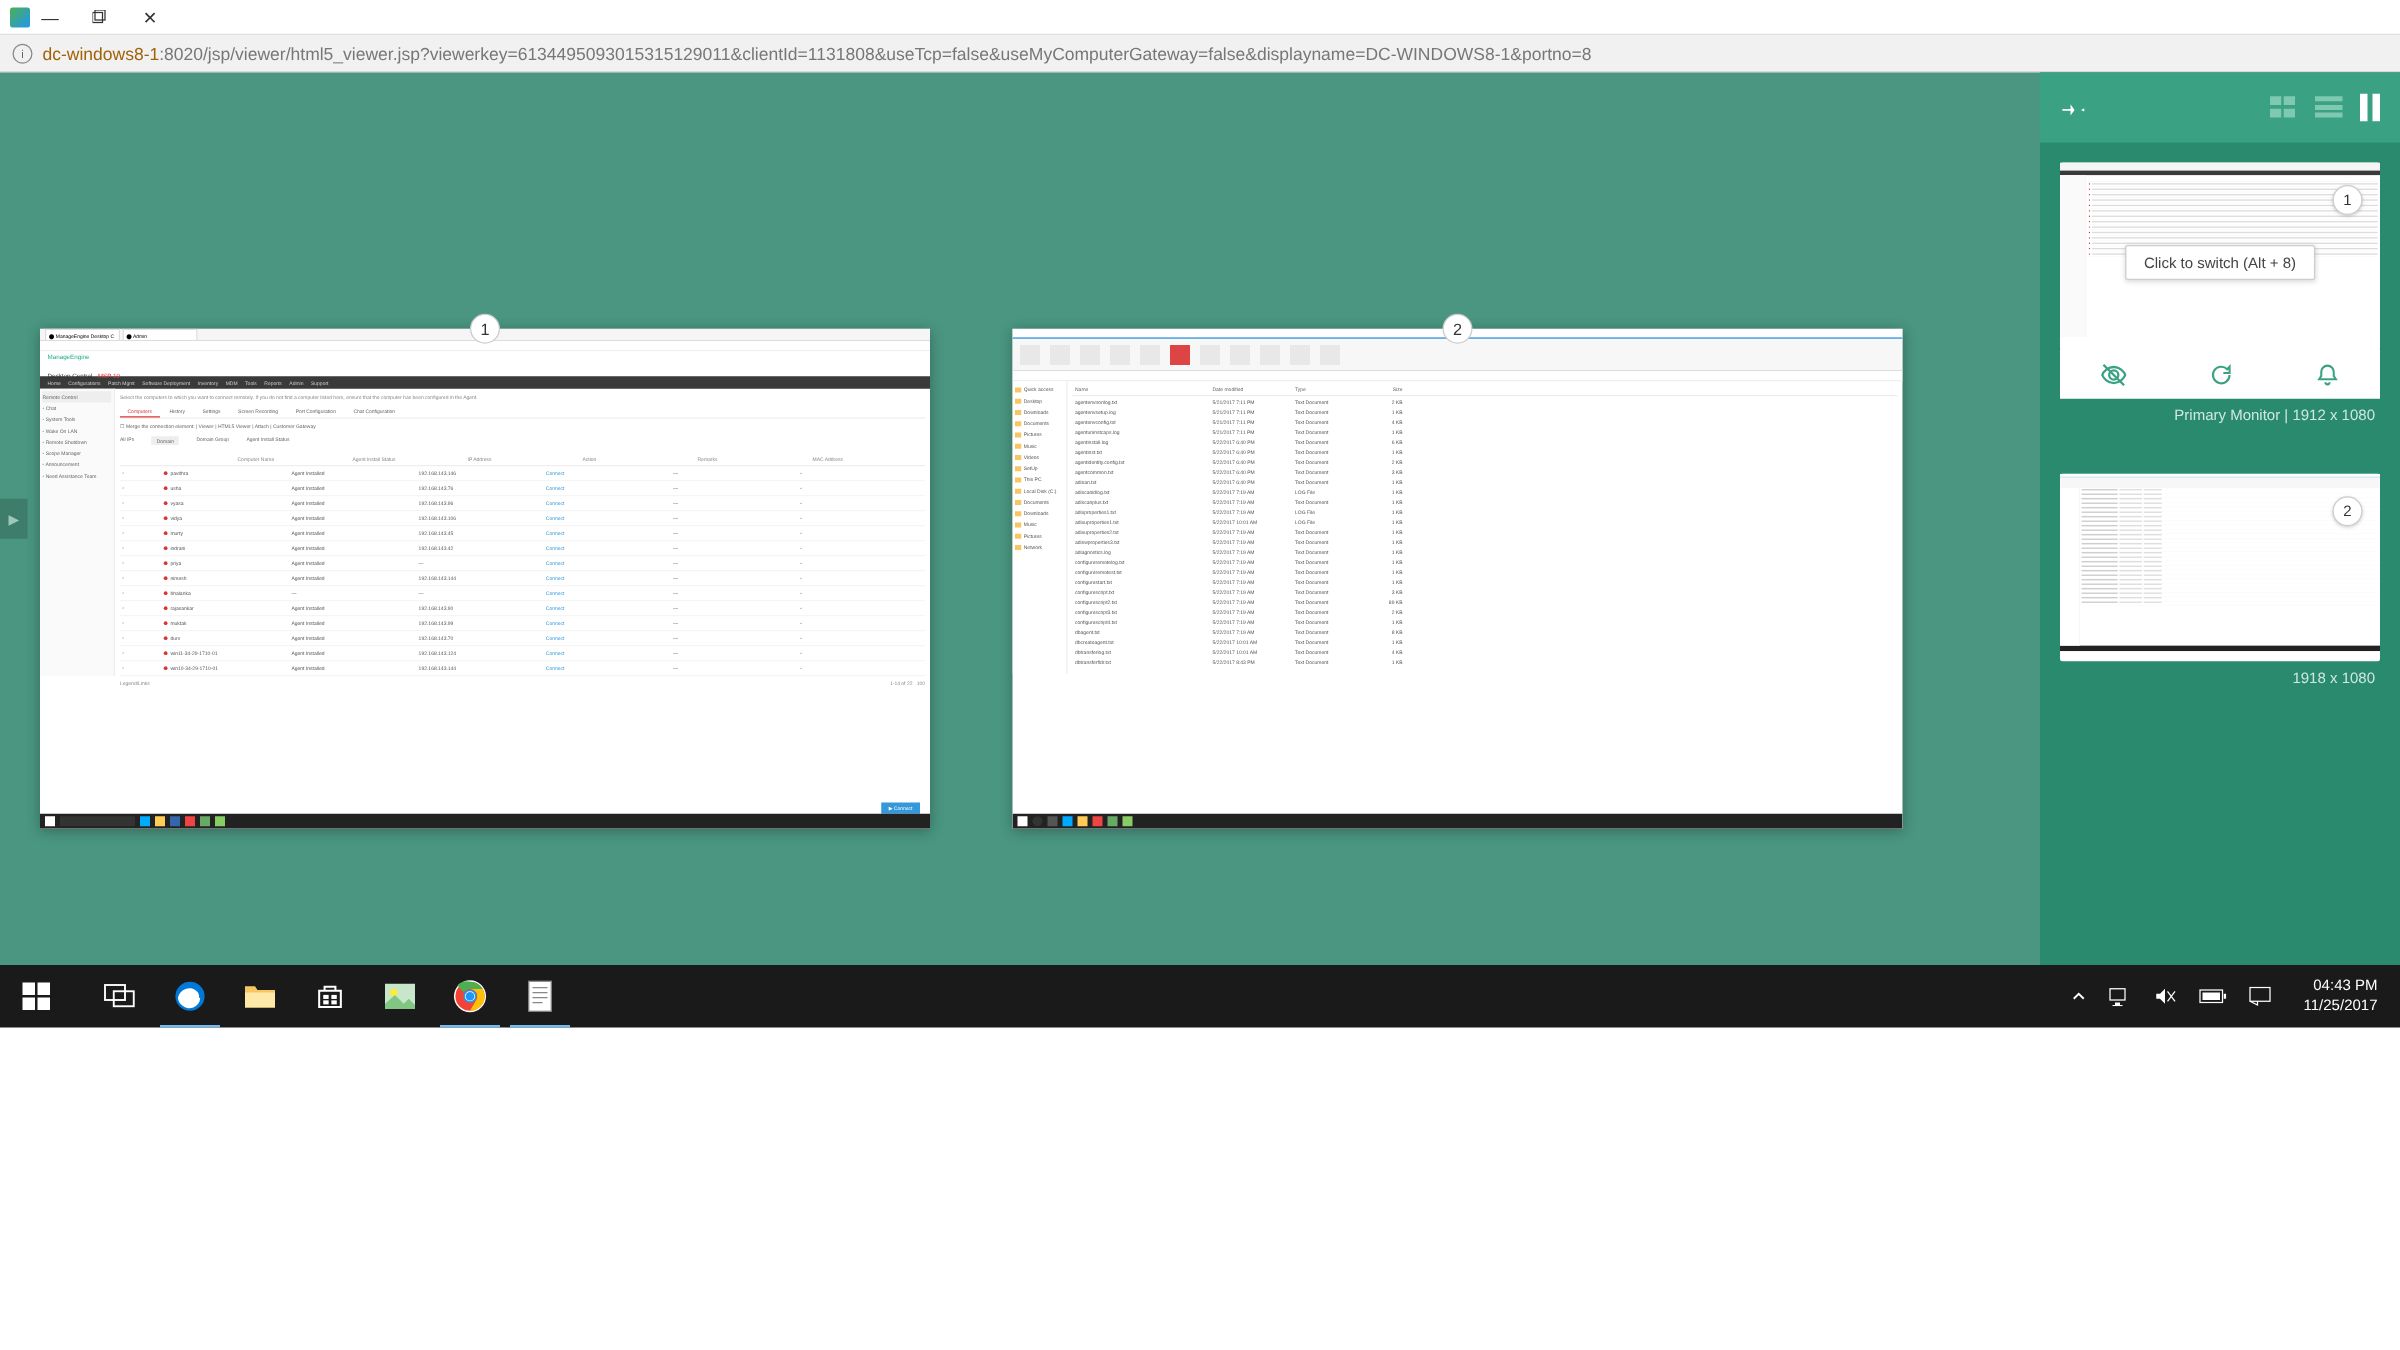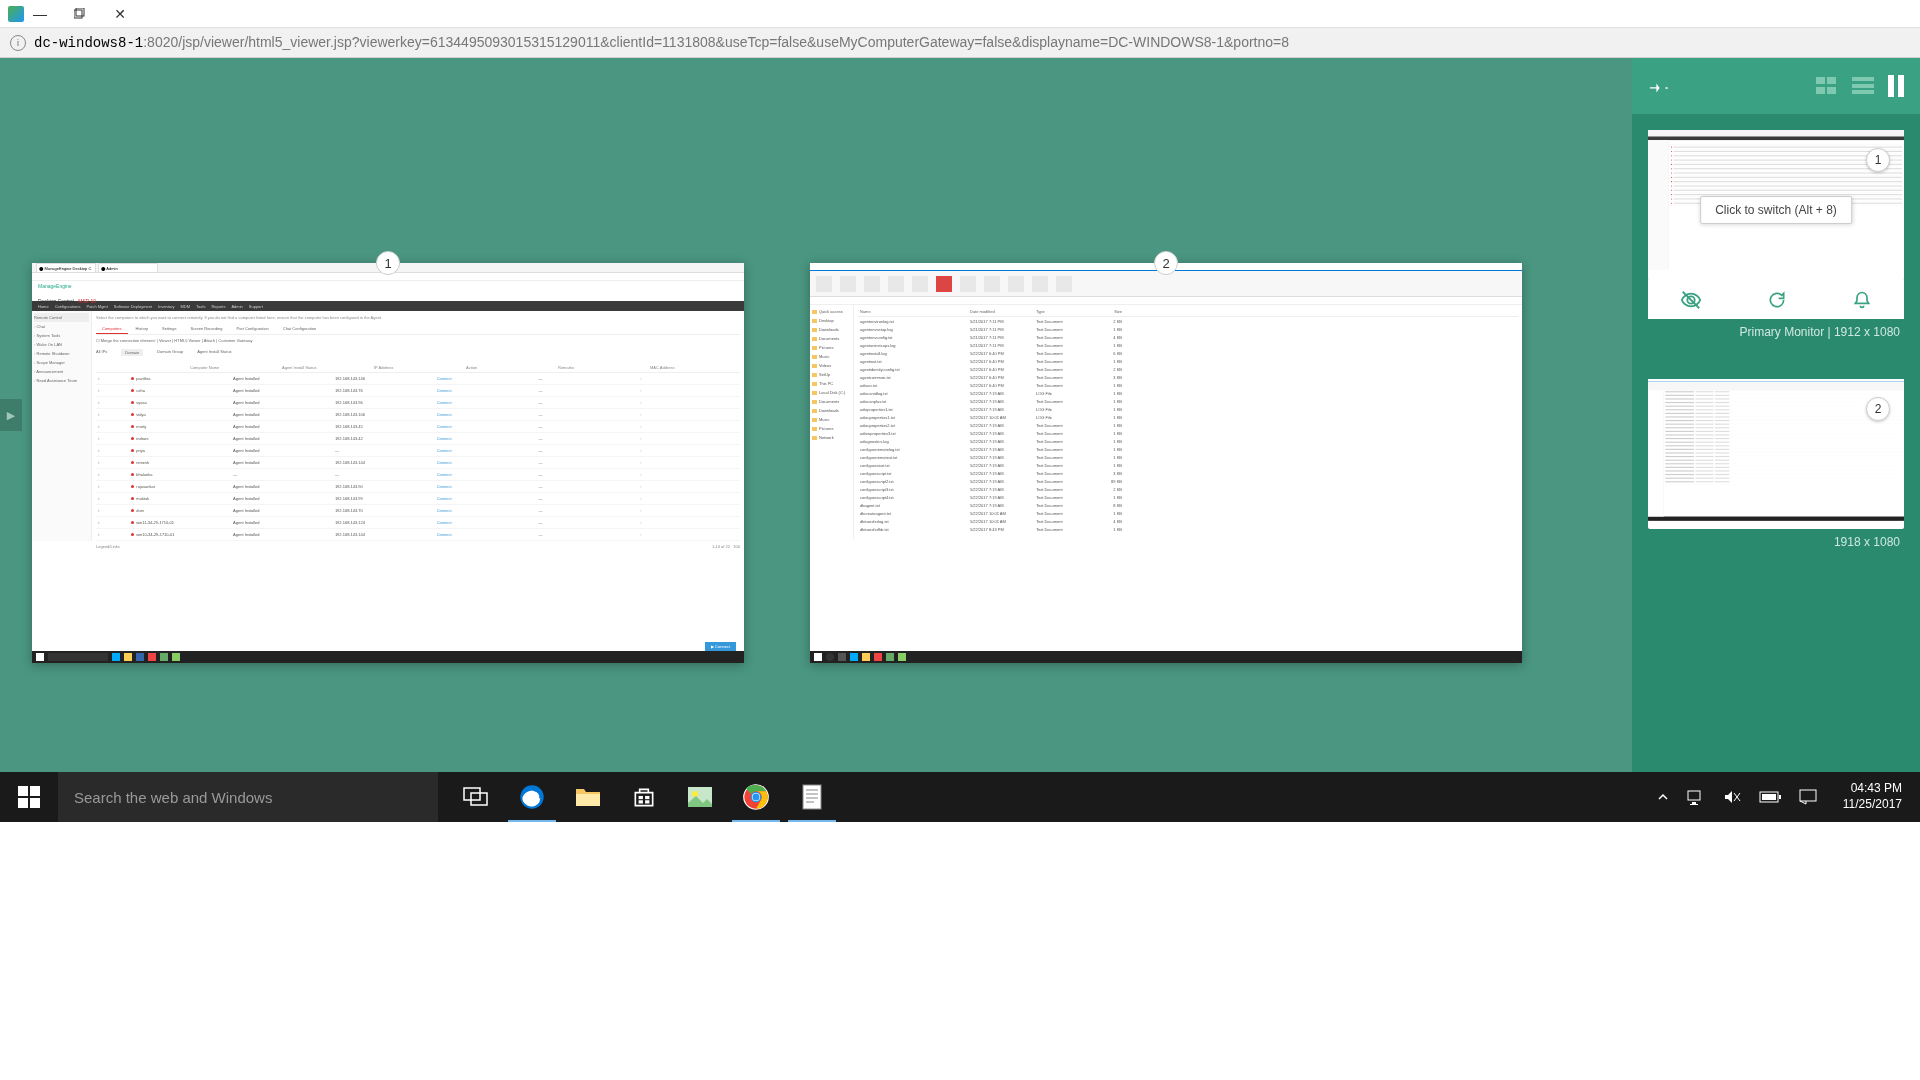--- a/index.html
+++ b/index.html
@@ -8,21 +8,21 @@
     
     .chrome-titlebar { height: 28px; background: #fff; display: flex; align-items: center; padding: 0 8px; border-bottom: 1px solid #e0e0e0; }
     .chrome-favicon { width: 16px; height: 16px; background: linear-gradient(135deg, #4CAF50, #2196F3); border-radius: 2px; margin-right: 8px; }
     .chrome-title { font-size: 12px; color: #333; flex: 1; }
     .chrome-controls { display: flex; gap: 24px; }
     .chrome-ctrl { width: 16px; height: 16px; display: flex; align-items: center; justify-content: center; color: #333; cursor: pointer; font-size: 14px; }
     
     .chrome-addressbar { height: 30px; background: #f1f1f1; display: flex; align-items: center; padding: 0 10px; border-bottom: 1px solid #d0d0d0; }
     .addr-icon { width: 16px; height: 16px; border: 1px solid #888; border-radius: 50%; display: flex; align-items: center; justify-content: center; font-size: 9px; margin-right: 8px; color: #666; }
     .addr-text { font-size: 14px; color: #555; white-space: nowrap; overflow: hidden; }
-    .addr-host { color: #000000; font-family: Liberation Mono, monospace; }
+    .addr-host { color: #a16207; }
     .addr-port-path { color: #777; }
     
     
     .viewer-area { height: 714px; background: #4a9680; position: relative; display: flex; }
     .viewer-main { flex: 1; position: relative; }
     .expand-tab { position: absolute; left: 0; top: 50%; transform: translateY(-50%); width: 22px; height: 32px; background: #3d7d6a; display: flex; align-items: center; justify-content: center; color: #a0c8ba; font-size: 11px; cursor: pointer; }
     
     
     .monitor-preview { position: absolute; background: #fff; box-shadow: 0 2px 10px rgba(0,0,0,0.3); }
     .monitor-badge { position: absolute; top: -12px; left: 50%; transform: translateX(-50%); width: 24px; height: 24px; background: #fff; border: 1px solid #ccc; border-radius: 50%; display: flex; align-items: center; justify-content: center; font-size: 13px; color: #333; z-index: 5; }
@@ -850,23 +850,20 @@
 
 <div class="win-taskbar">
   <div class="start-btn">
     <div class="win-logo">
         <span></span>
         <span></span>
         <span></span>
         <span></span>
       </div>
   </div>
-  <div class="search-box">
-    <span>Search the web and Windows</span>
-  </div>
   <div class="task-icons">
     <div class="task-icon">
       <div class="task-icon-box">
           <svg width="26" height="20" viewBox="0 0 26 20">
             <rect x="1" y="1" width="16" height="12" fill="none" stroke="#fff" stroke-width="1.5"></rect>
             <rect x="8" y="6" width="16" height="12" fill="none" stroke="#fff" stroke-width="1.5"></rect>
           </svg>
         </div>
     </div>
     <div class="task-icon active">

